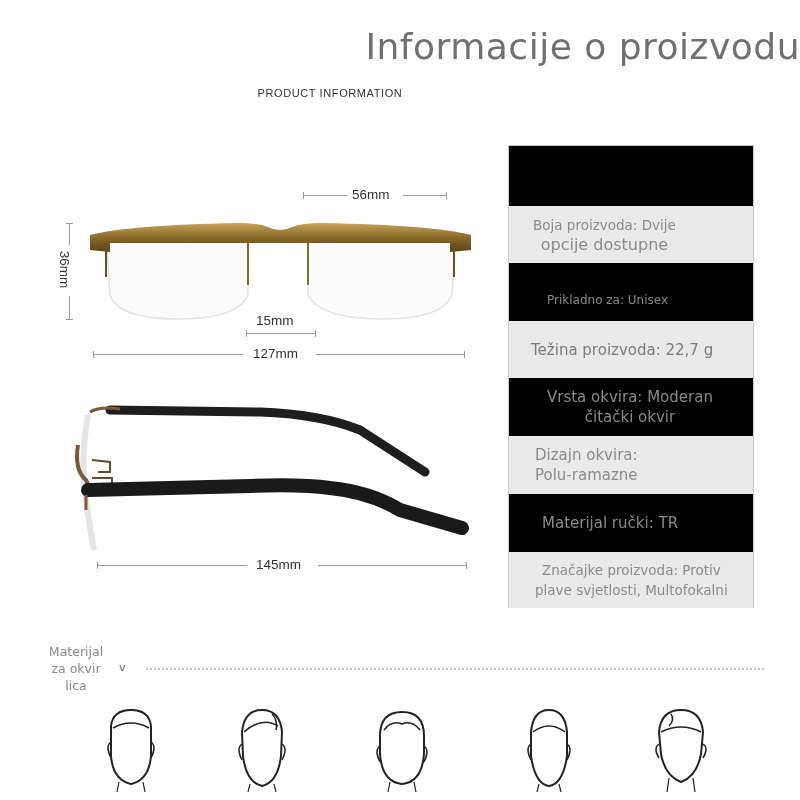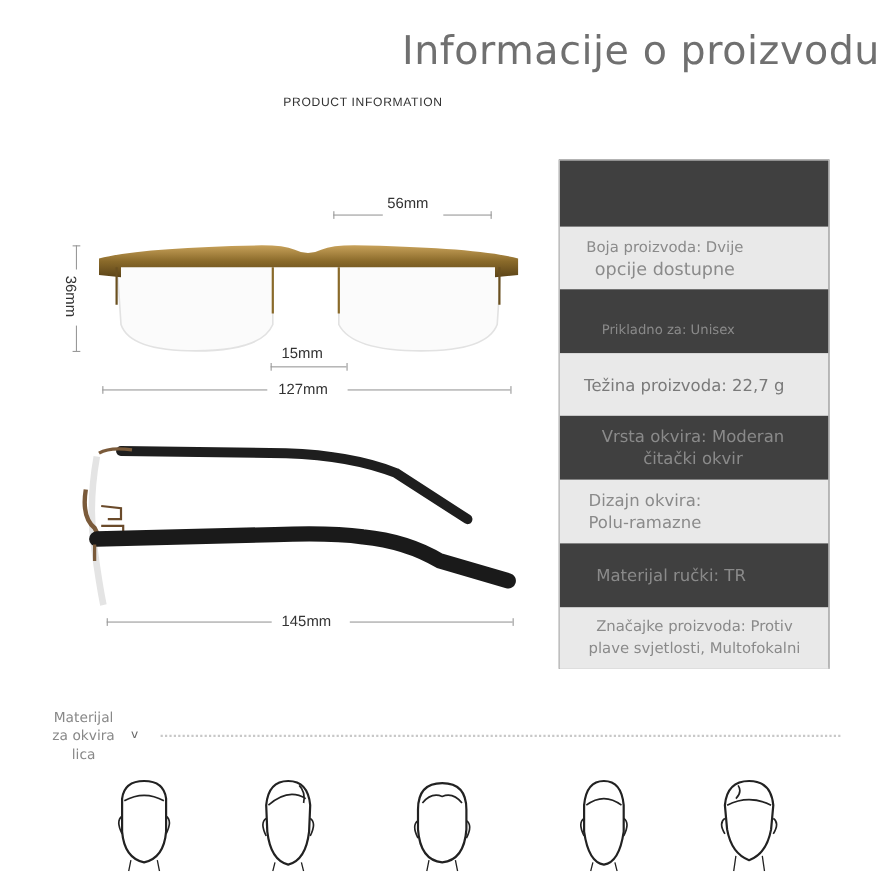--- a/index.html
+++ b/index.html
@@ -6,21 +6,21 @@
   body { width:800px; height:800px; background:#ffffff; position:relative; overflow:hidden; font-family:"DejaVu Sans", sans-serif; color:#777; }
   .title { position:absolute; left:0; top:26px; width:800px; text-align:right; font-size:36px; color:#707070; letter-spacing:0.5px; }
   .subtitle { position:absolute; left:0; top:87px; width:660px; text-align:center; font-family:"Liberation Sans", sans-serif; font-size:11px; color:#333; letter-spacing:0.6px; }
 
   .dim { position:absolute; font-family:"Liberation Sans", sans-serif; font-size:13.5px; color:#333; }
   .hline { position:absolute; height:1px; background:#999; }
   .vtick { position:absolute; width:1px; height:7px; background:#999; }
   .vline { position:absolute; width:1px; background:#999; }
   .htick { position:absolute; height:1px; width:7px; background:#999; }
 
-  .info-box { position:absolute; left:508px; top:145px; width:246px; height:463px; border:1px solid #c8c8c8; box-sizing:border-box; background:#404040; }
+  .info-box { position:absolute; left:508px; top:145px; width:246px; height:463px; border:1px solid #c8c8c8; box-sizing:border-box; background:#000000; }
   .info-row { position:absolute; left:0; width:244px; display:flex; align-items:center; font-size:14px; color:#8a8a8a; line-height:20px; box-sizing:border-box; }
   .info-row.gray { background:#e9e9e9; }
 
   .face-label { position:absolute; left:38px; top:643px; width:76px; text-align:center; font-size:12.5px; color:#888; line-height:17px; }
   .chev { position:absolute; left:119px; top:661px; font-size:11px; color:#666; }
   .dotline { position:absolute; left:146px; top:668px; width:618px; border-top:2px dotted #c8c8c8; }
   .face { position:absolute; top:706px; width:60px; height:86px; }
 </style>
 </head>
 <body>
@@ -46,21 +46,21 @@
   <path d="M2 20 Q40 10 150 8 Q170 8 180 12 Q192 18 204 12 Q214 8 234 8 Q345 10 383 20 L383 35 L362 37 L362 28 L222 28 Q205 28 192 28 Q178 28 162 28 L22 28 L22 37 L2 35 Z" fill="url(#gold)"></path>
 
   <path d="M160 28 L160 70" stroke="#8a6a2a" stroke-width="2"></path>
   <path d="M220 28 L220 70" stroke="#8a6a2a" stroke-width="2"></path>
   <path d="M18 28 L18 62" stroke="#6a5020" stroke-width="2"></path>
   <path d="M366 28 L366 62" stroke="#6a5020" stroke-width="2"></path>
 </svg>
 
 <div class="vtick" style="left:303px;top:192px;"></div>
 <div class="hline" style="left:303px;top:195px;width:45px;"></div>
-<div class="dim" style="left:352px;top:177px;text-align:right;">56mm</div>
+<div class="dim" style="left:352px;top:187px;text-align:right;">56mm</div>
 <div class="hline" style="left:403px;top:195px;width:44px;"></div>
 <div class="vtick" style="left:446px;top:192px;"></div>
 
 <div class="htick" style="left:66px;top:223px;"></div>
 <div class="vline" style="left:69px;top:223px;height:22px;"></div>
 <div class="dim" style="left:46px;top:262px;transform:rotate(90deg);transform-origin:center;">36mm</div>
 <div class="vline" style="left:69px;top:296px;height:24px;"></div>
 <div class="htick" style="left:66px;top:319px;"></div>
 
 <div class="dim" style="left:256px;top:313px;">15mm</div>
@@ -127,21 +127,21 @@
   <div class="info-row gray" style="top:406px;height:56px;padding-left:26px;">
     <div style="text-align:center;">
       <div style="font-size:13.5px;">Značajke proizvoda: Protiv</div>
       <div style="font-size:13.5px;">plave svjetlosti, Multofokalni</div>
     </div>
   </div>
 </div>
 
 <div class="face-label">
   <div>Materijal</div>
-  <div>za okvira</div>
+  <div>za okvir</div>
   <div>lica</div>
 </div>
 <div class="chev">v</div>
 <div class="dotline"></div>
 
 <svg class="face" style="left:101px;" viewBox="0 0 60 86">
   <path d="M10 20 Q12 4 30 4 Q48 4 50 20 L50 50 Q48 74 30 78 Q12 74 10 50 Z" fill="none" stroke="#222" stroke-width="2"></path>
   <path d="M12 22 Q30 12 48 22" fill="none" stroke="#222" stroke-width="1.5"></path>
   <path d="M10 36 Q4 40 10 52 M50 36 Q56 40 50 52" fill="none" stroke="#222" stroke-width="1.5"></path>
   <path d="M18 76 L16 86 M42 76 L44 86" stroke="#222" stroke-width="1.2"></path>

